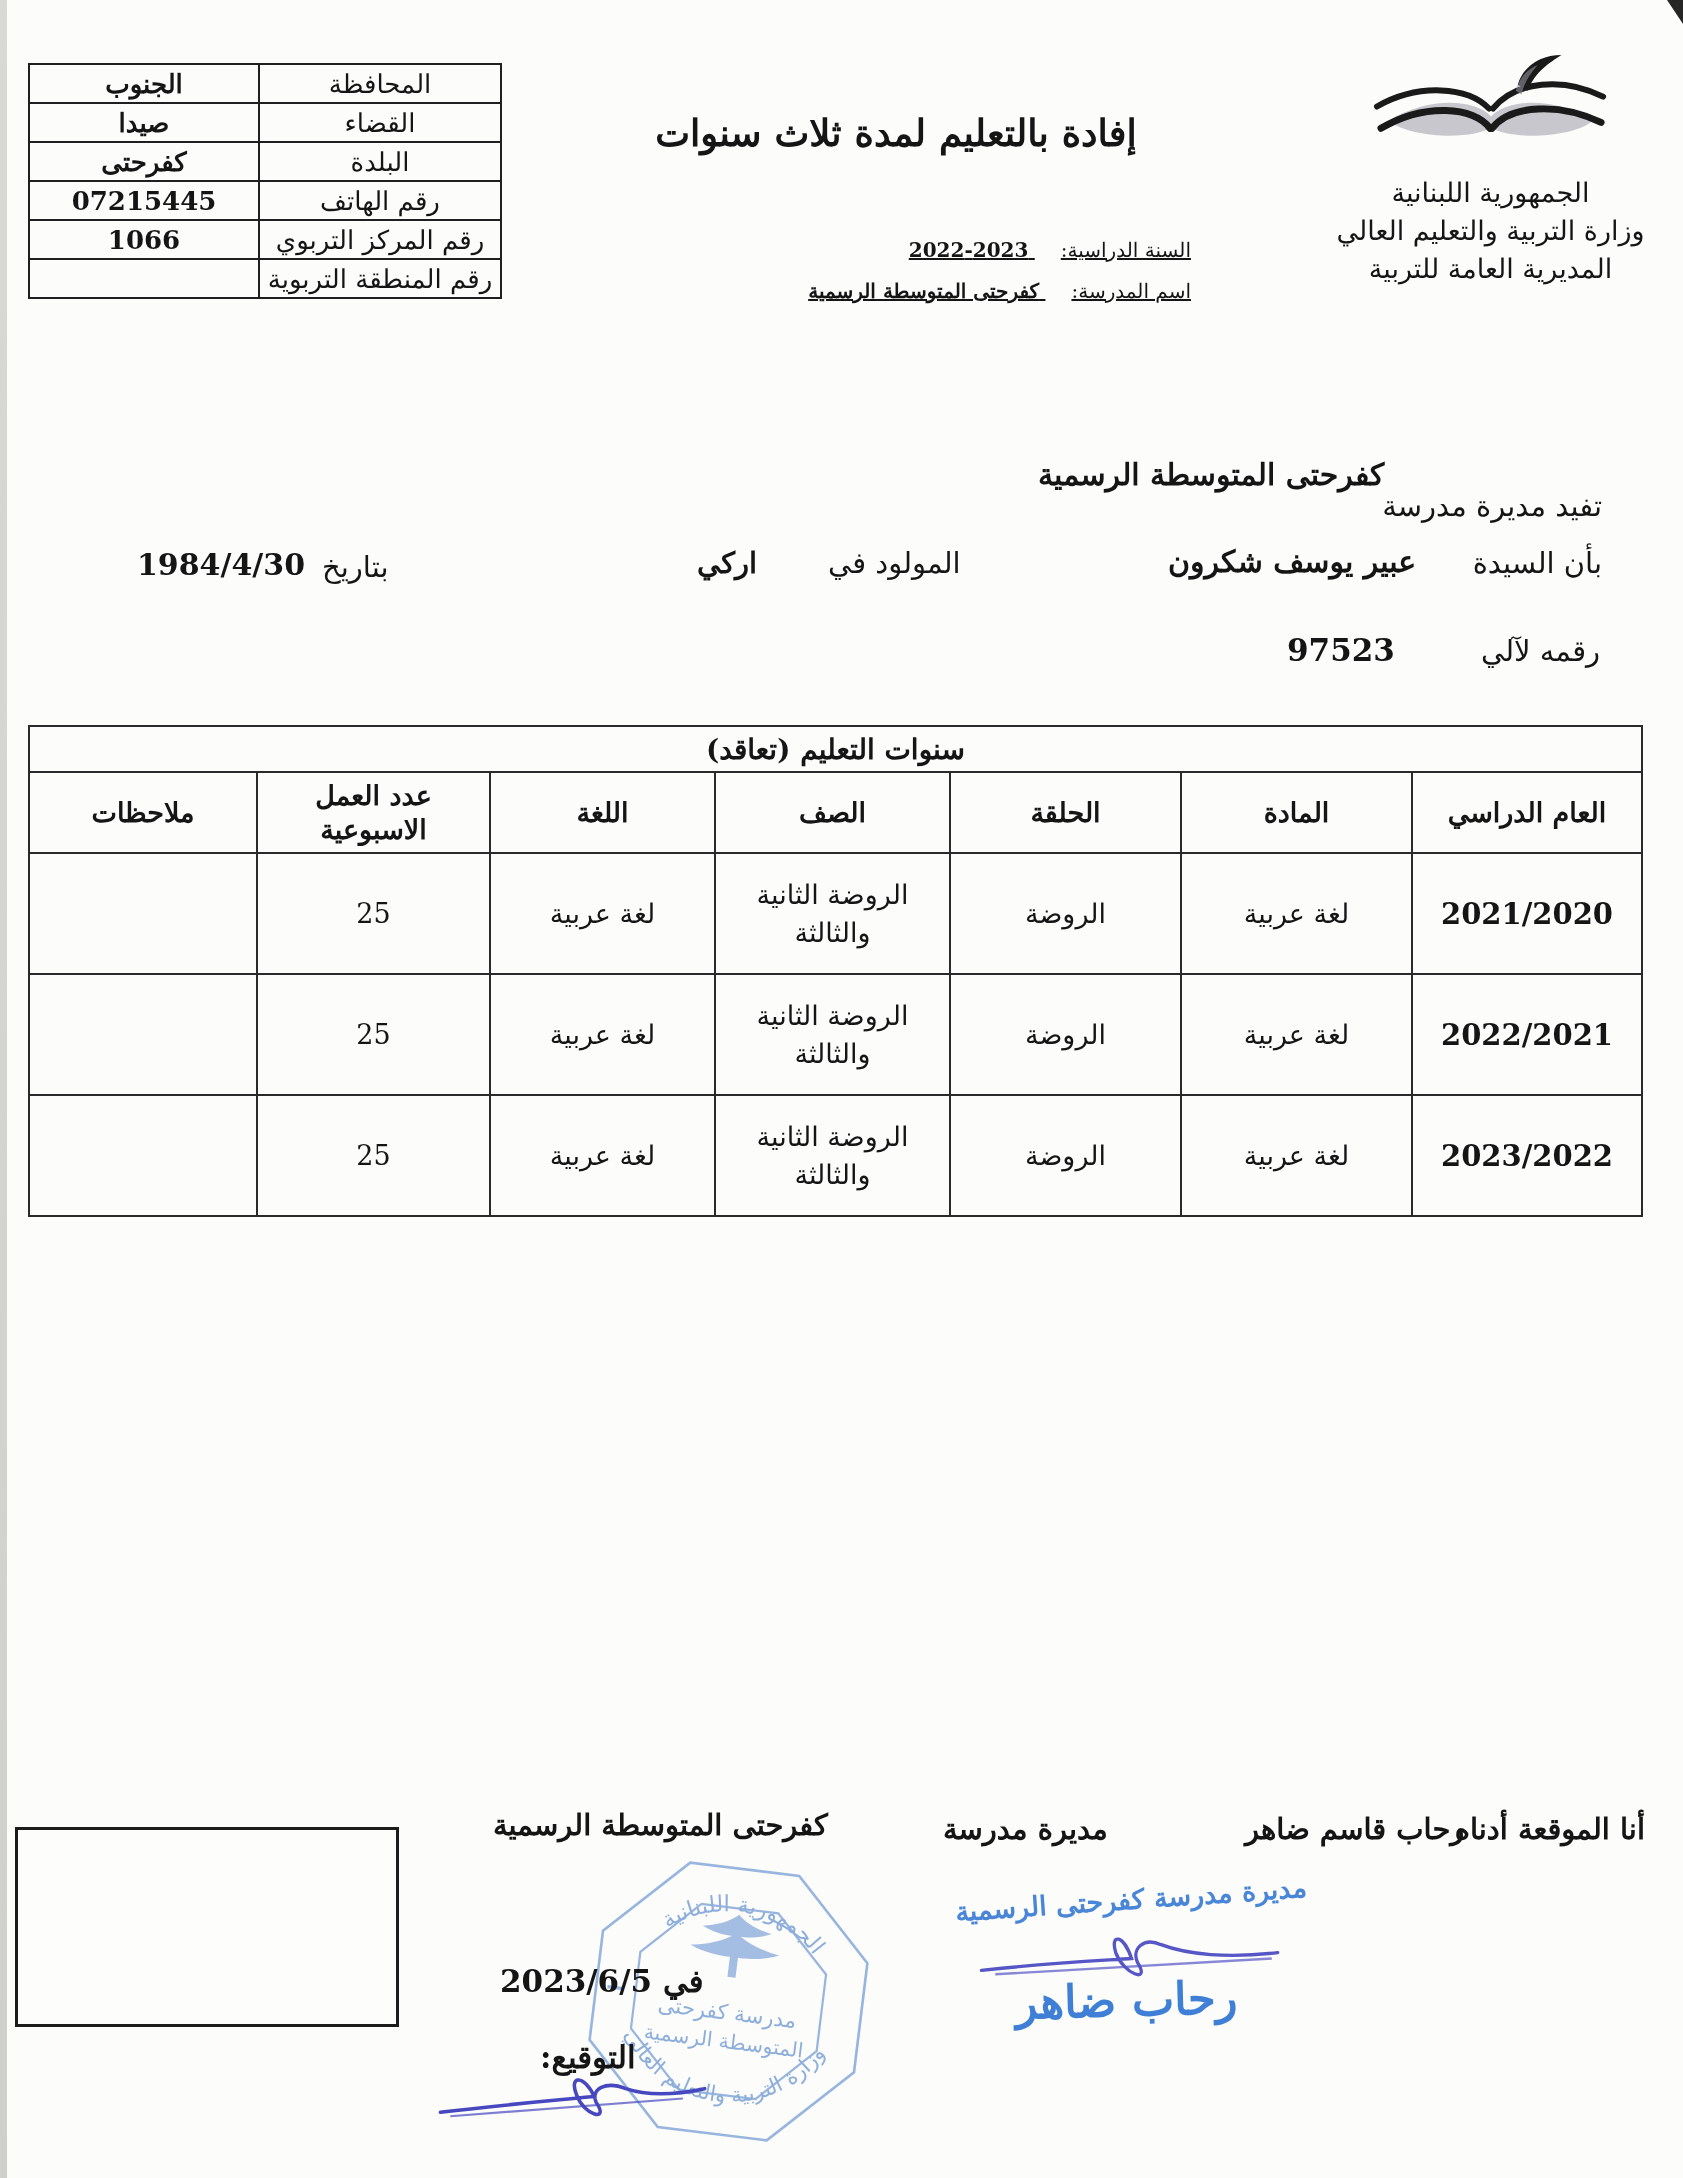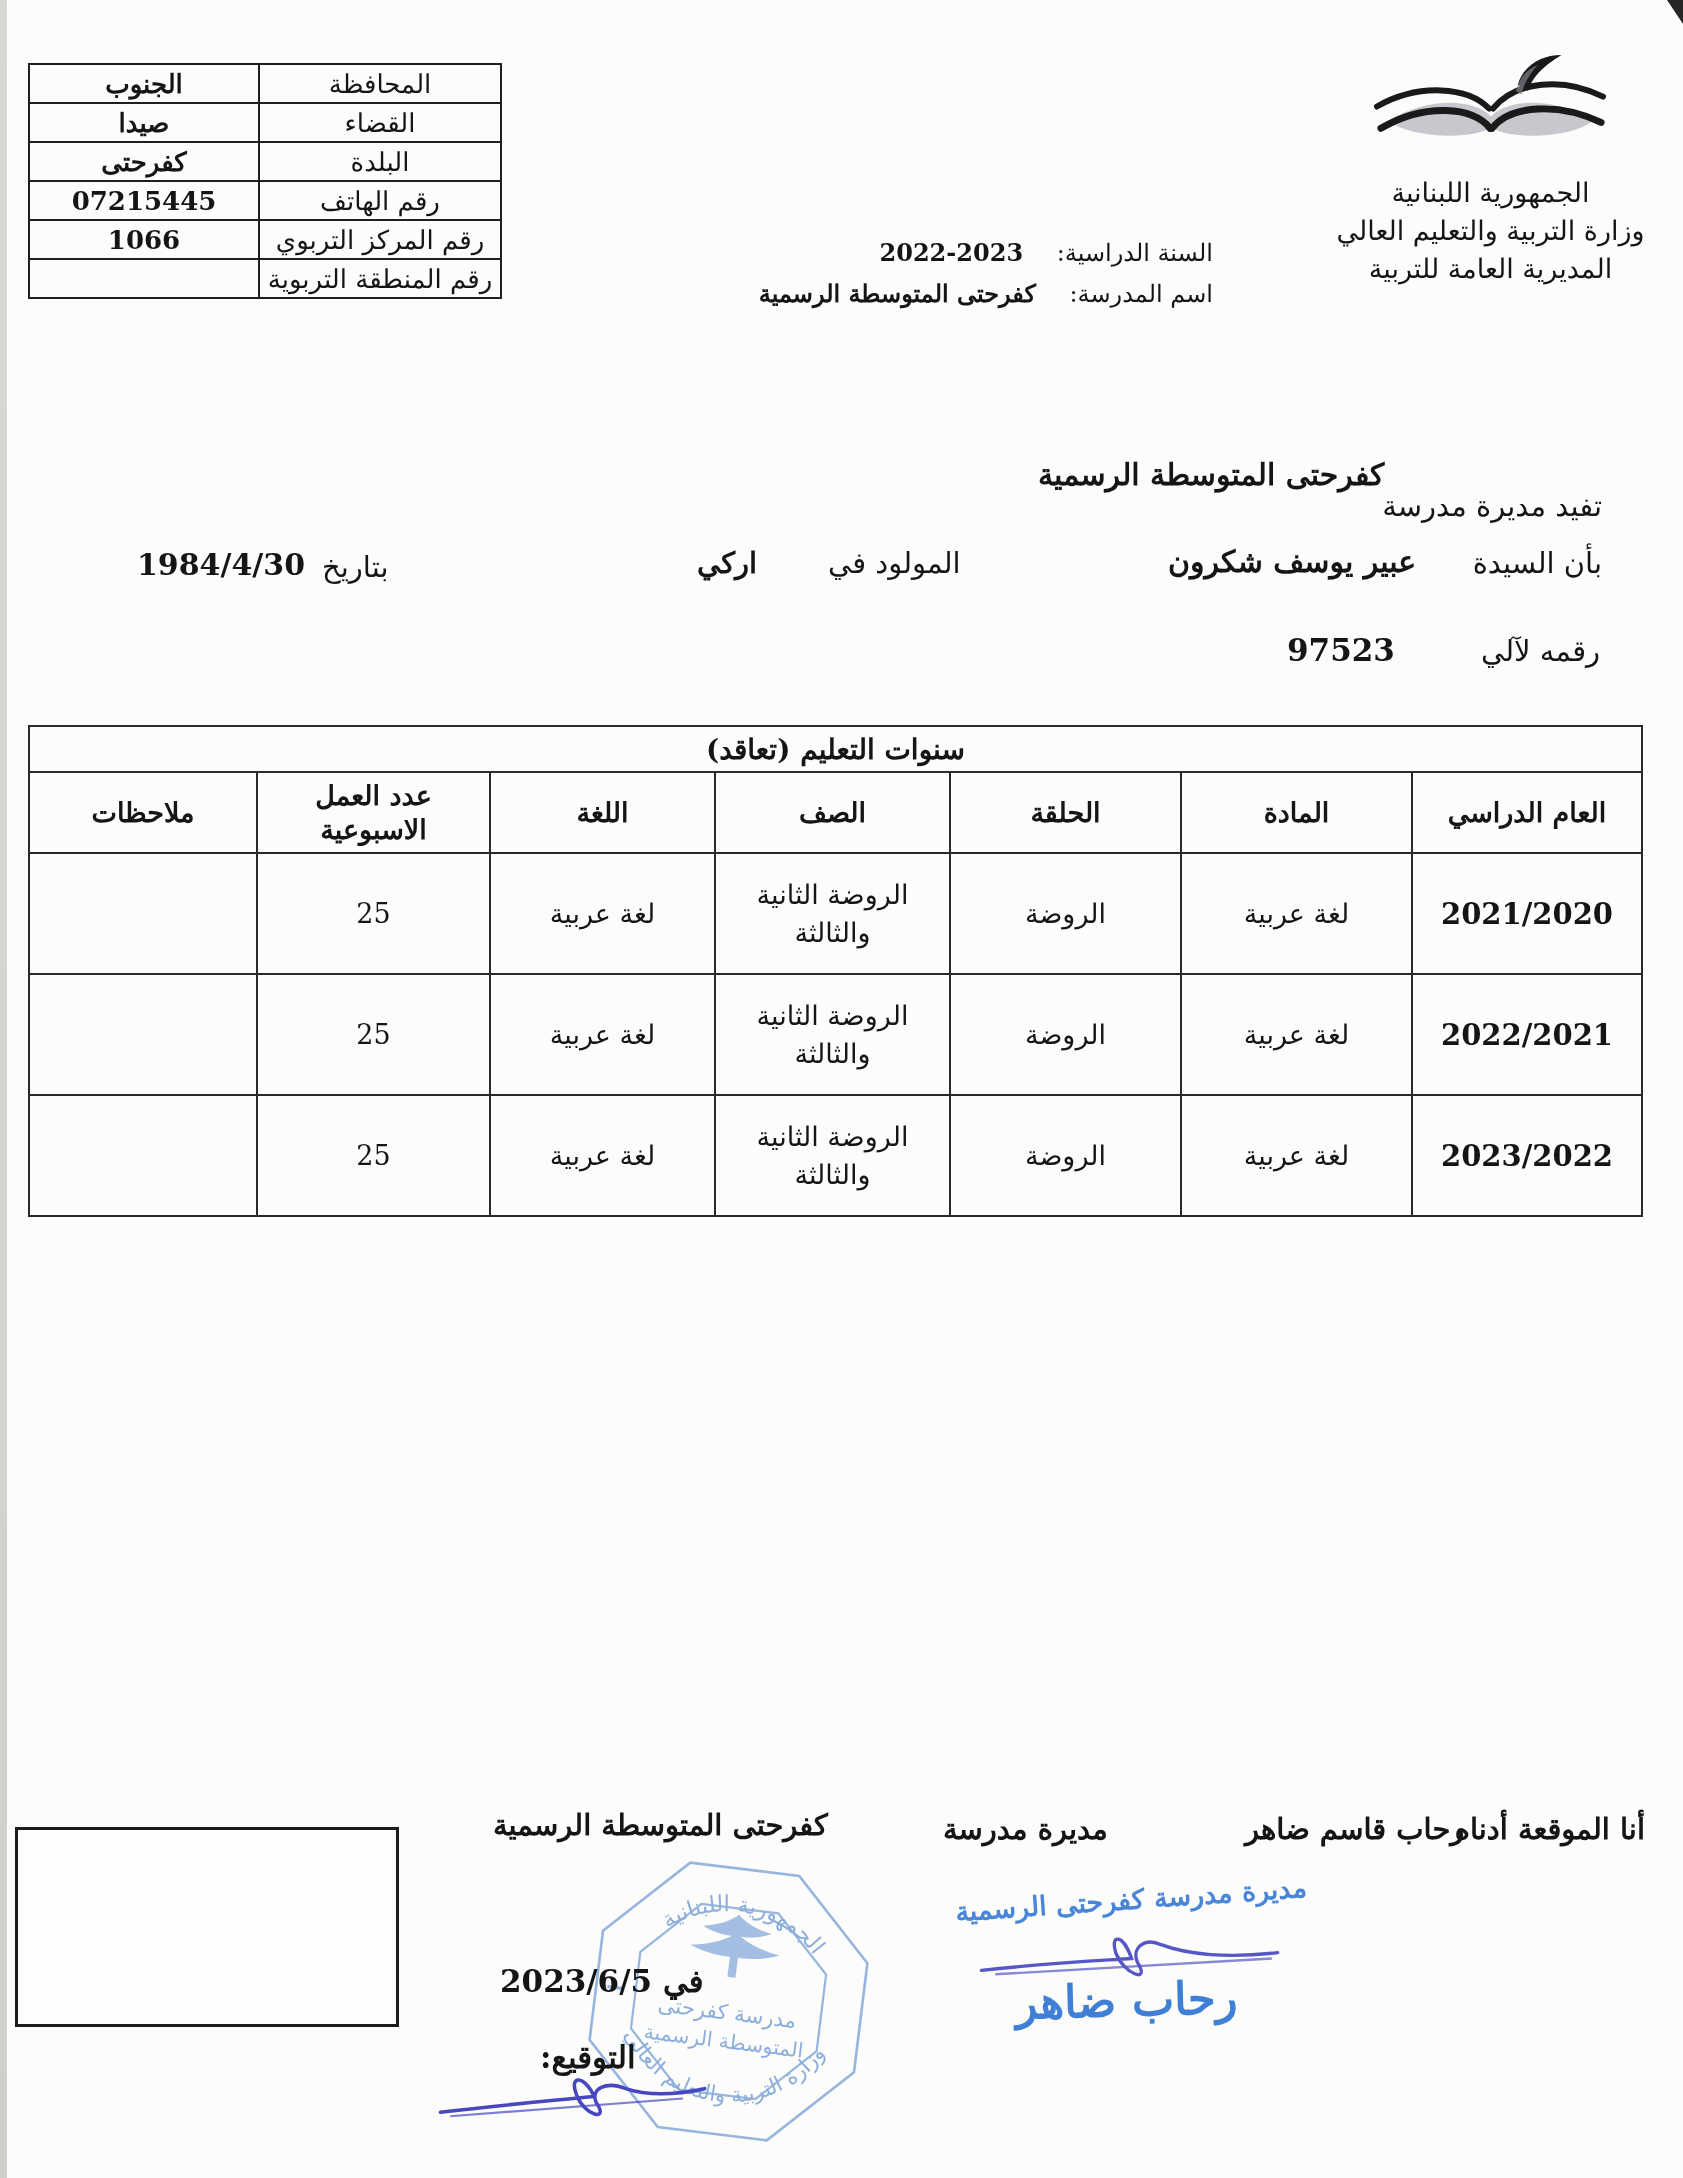--- a/index.html
+++ b/index.html
@@ -16,21 +16,21 @@
   .info-table td{border:2px solid #1f1f1f;height:37px;text-align:center;vertical-align:middle;font-size:26px;padding:0 6px;}
   .info-table td.lbl{width:228px;}
   .info-table td.val{width:216px;font-weight:bold;}
 
   
   .ministry{position:absolute;left:1317px;top:51px;width:347px;text-align:center;}
   .ministry .lines{font-size:27px;line-height:38px;margin-top:2px;}
 
   .doc-title{position:absolute;left:594px;top:111px;width:604px;text-align:center;font-size:37px;font-weight:bold;}
 
-  .meta-line{position:absolute;right:470px;font-size:24px;}
+  .meta-line{position:absolute;right:492px;font-size:20px;text-decoration:underline;}
   .meta-line .lab{margin-left:26px;}
 
   
   .stmt{font-size:29px;}
 
   
   .years-table{position:absolute;left:28px;top:725px;border-collapse:collapse;direction:rtl;table-layout:fixed;}
   .years-table td,.years-table th{border:2.5px solid #2a2a2a;text-align:center;vertical-align:middle;font-size:27px;padding:0 10px;}
   .years-table .ttl{height:44px;font-weight:bold;font-size:28px;}
   .years-table th{height:79px;font-weight:bold;line-height:34px;}
@@ -96,20 +96,21 @@
       <path d="M152,34 C158,14 176,4 196,4 C184,12 170,20 162,40 Z" fill="#1a1a1a"></path>
       <path d="M150,40 C154,26 162,18 172,14 C164,24 158,32 156,44 Z" fill="#8f8f99" opacity="0.6"></path>
     </svg>
     <div class="lines">
       <div>الجمهورية اللبنانية</div>
       <div>وزارة التربية والتعليم العالي</div>
       <div>المديرية العامة للتربية</div>
     </div>
   </div>
 
+  <div class="doc-title ar">إفادة بالتعليم لمدة ثلاث سنوات</div>
 
   <div class="meta-line ar" style="top:238px;">
     <span class="lab">السنة الدراسية:</span>
     <span class="b">2023-2022</span>
   </div>
   <div class="meta-line ar" style="top:279px;">
     <span class="lab">اسم المدرسة:</span>
     <span class="b">كفرحتى المتوسطة الرسمية</span>
   </div>
 

